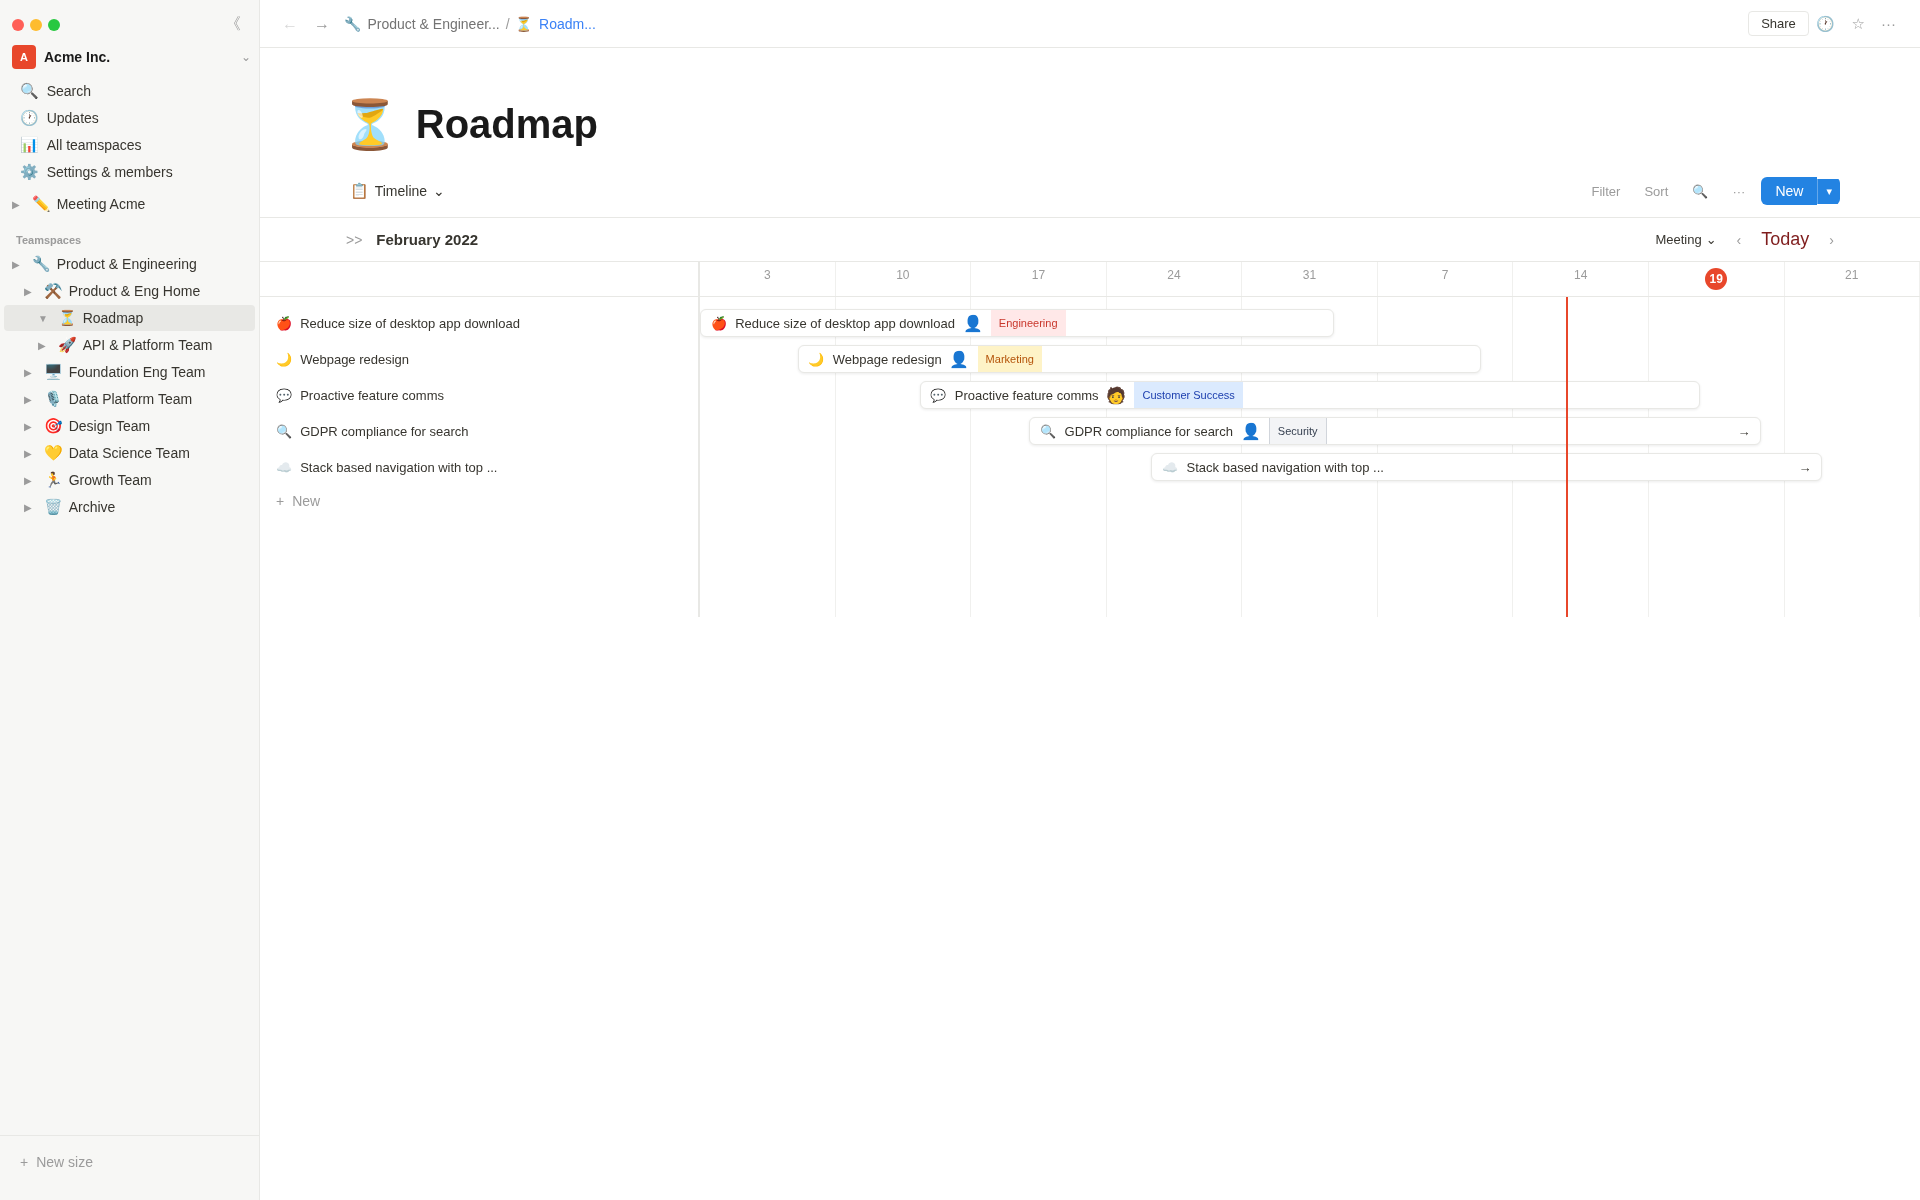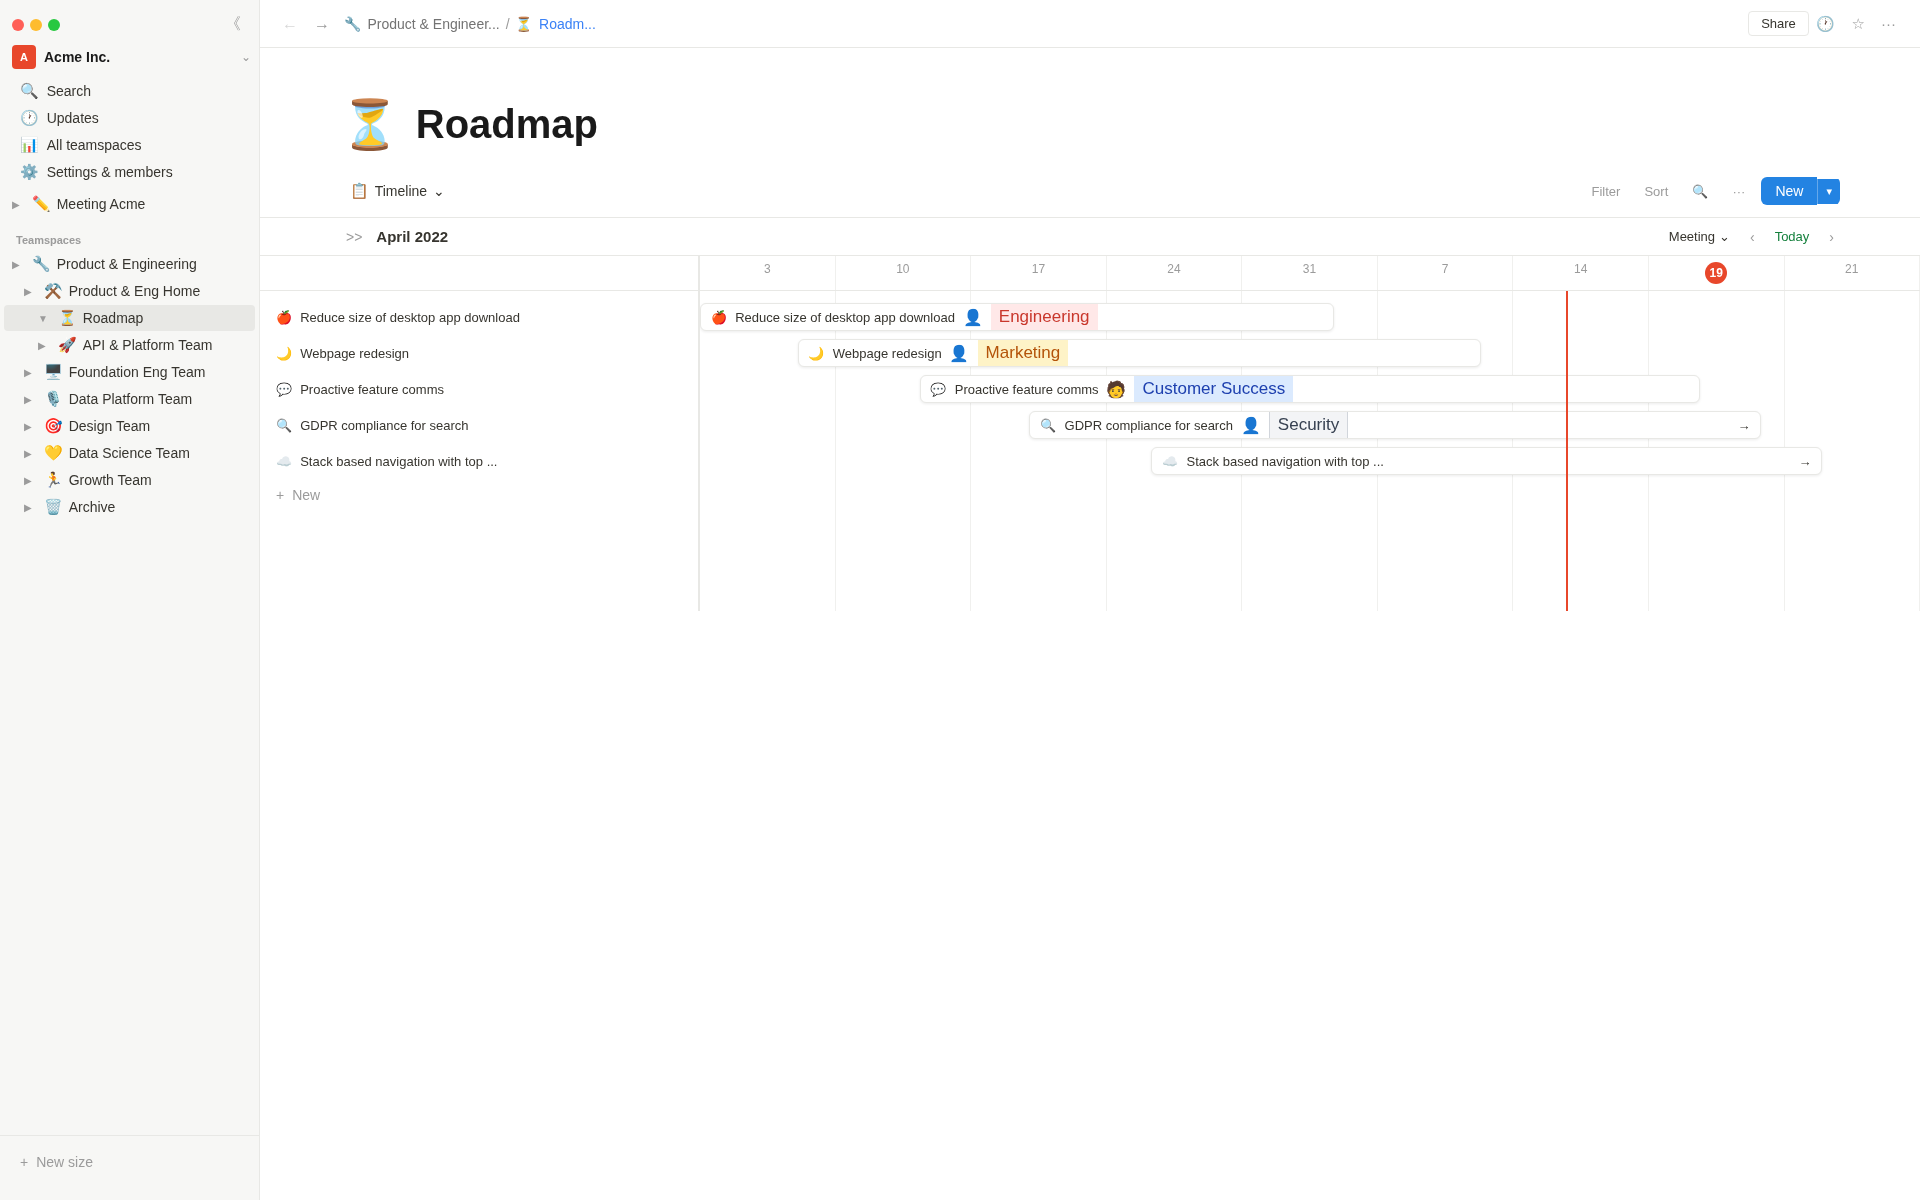--- a/index.html
+++ b/index.html
@@ -309,22 +309,22 @@
       font-size: 13px;
       color: #37352f;
       background: none;
       border: none;
     }
 
     .today-btn {
       background: none;
       border: none;
       cursor: pointer;
-      font-size: 13px;
-      color: #15803d;
+      font-size: 18px;
+      color: #7f1d1d;
       padding: 3px 8px;
       border-radius: 4px;
     }
 
     .date-col {
       flex: 1;
       text-align: center;
       padding: 6px 0;
       font-size: 12px;
       color: #9b9b9b;
@@ -423,21 +423,21 @@
       background: #fff;
       border: 1px solid #e8e8e5;
       box-shadow: 0 1px 3px rgba(0,0,0,0.08);
     }
 
     .task-tag {
       display: inline-flex;
       align-items: center;
       padding: 16px 8px;
       border-radius: 4px;
-      font-size: 17px;
+      font-size: 11px;
       font-weight: 500;
     }
 
     .tag-engineering { background: #ffe8e8; color: #c9372c; }
     .tag-marketing { background: #fef3c7; color: #b45309; }
     .tag-customer-success { background: #dbeafe; color: #1e40af; }
     .tag-security { background: #f3f4f6; color: #374151; border: 1px solid #d1d5db; }
 
     .new-row {
       display: flex;
@@ -623,21 +623,21 @@
       <button class="toolbar-btn">🔍</button>
       <button class="toolbar-btn">···</button>
       <div class="new-btn-group">
         <button class="new-btn-main">New</button>
         <button class="new-btn-chevron">▾</button>
       </div>
     </div>
 
     <div class="timeline-header-row">
       <button class="timeline-nav-btn">&gt;&gt;</button>
-      <span class="timeline-month">April 2022</span>
+      <span class="timeline-month">February 2022</span>
       <div class="timeline-controls">
         <button class="quarter-selector">
           <span>Meeting</span>
           <span>⌄</span>
         </button>
         <button class="timeline-nav-btn">‹</button>
         <button class="today-btn">Today</button>
         <button class="timeline-nav-btn">›</button>
       </div>
     </div>

